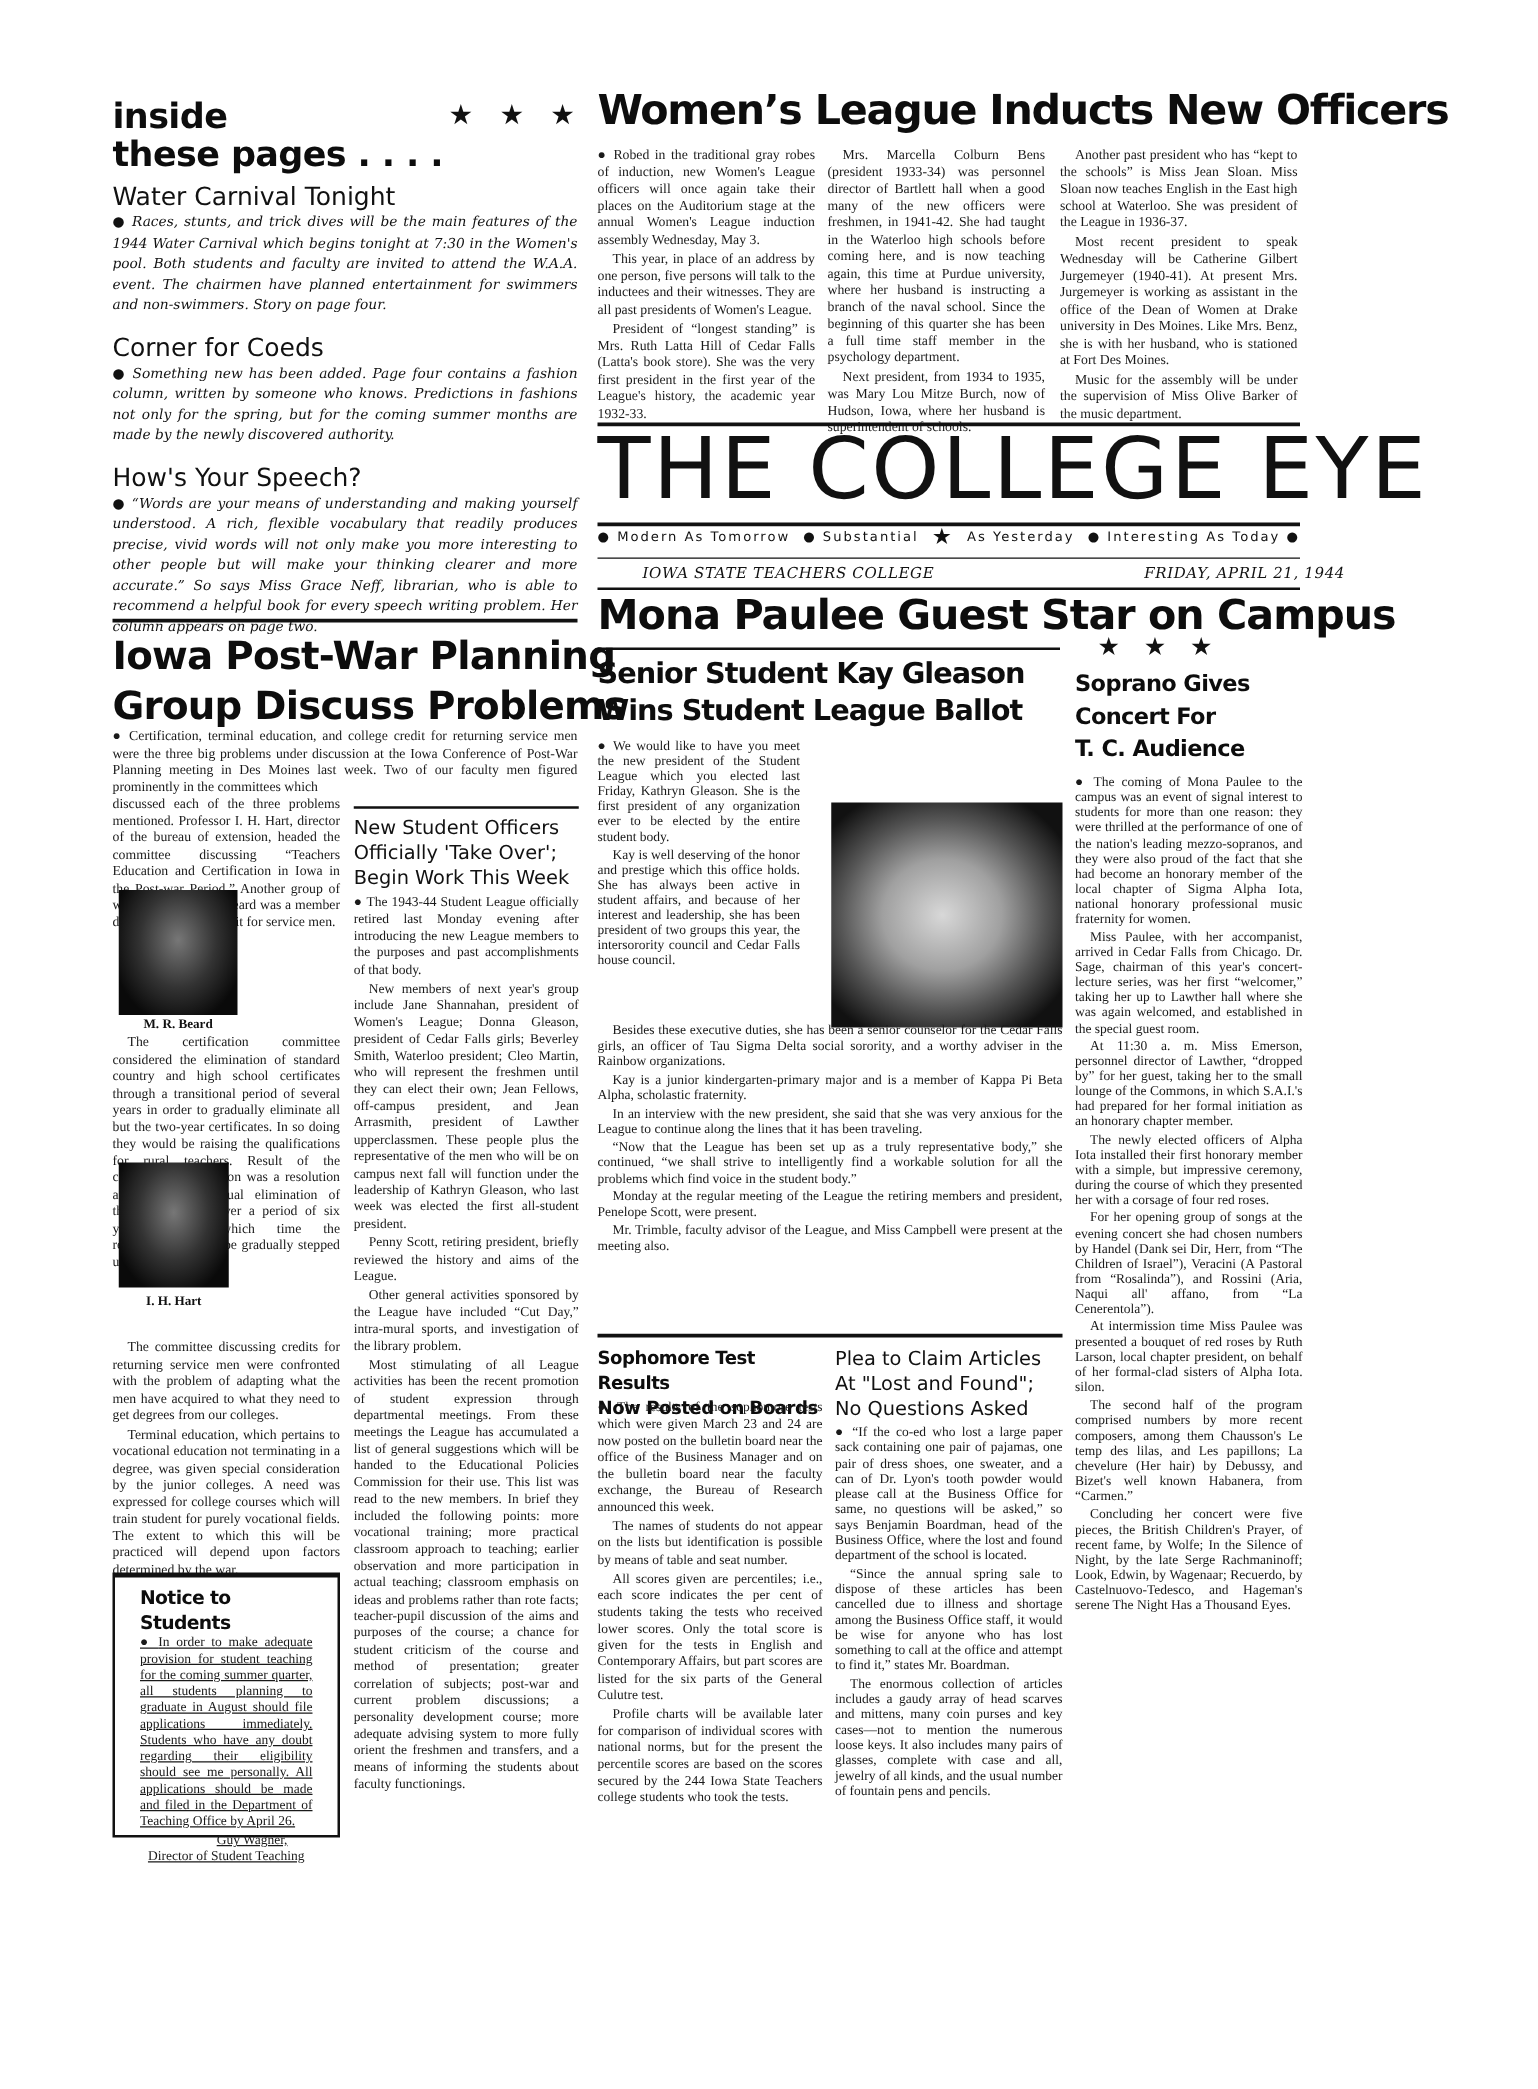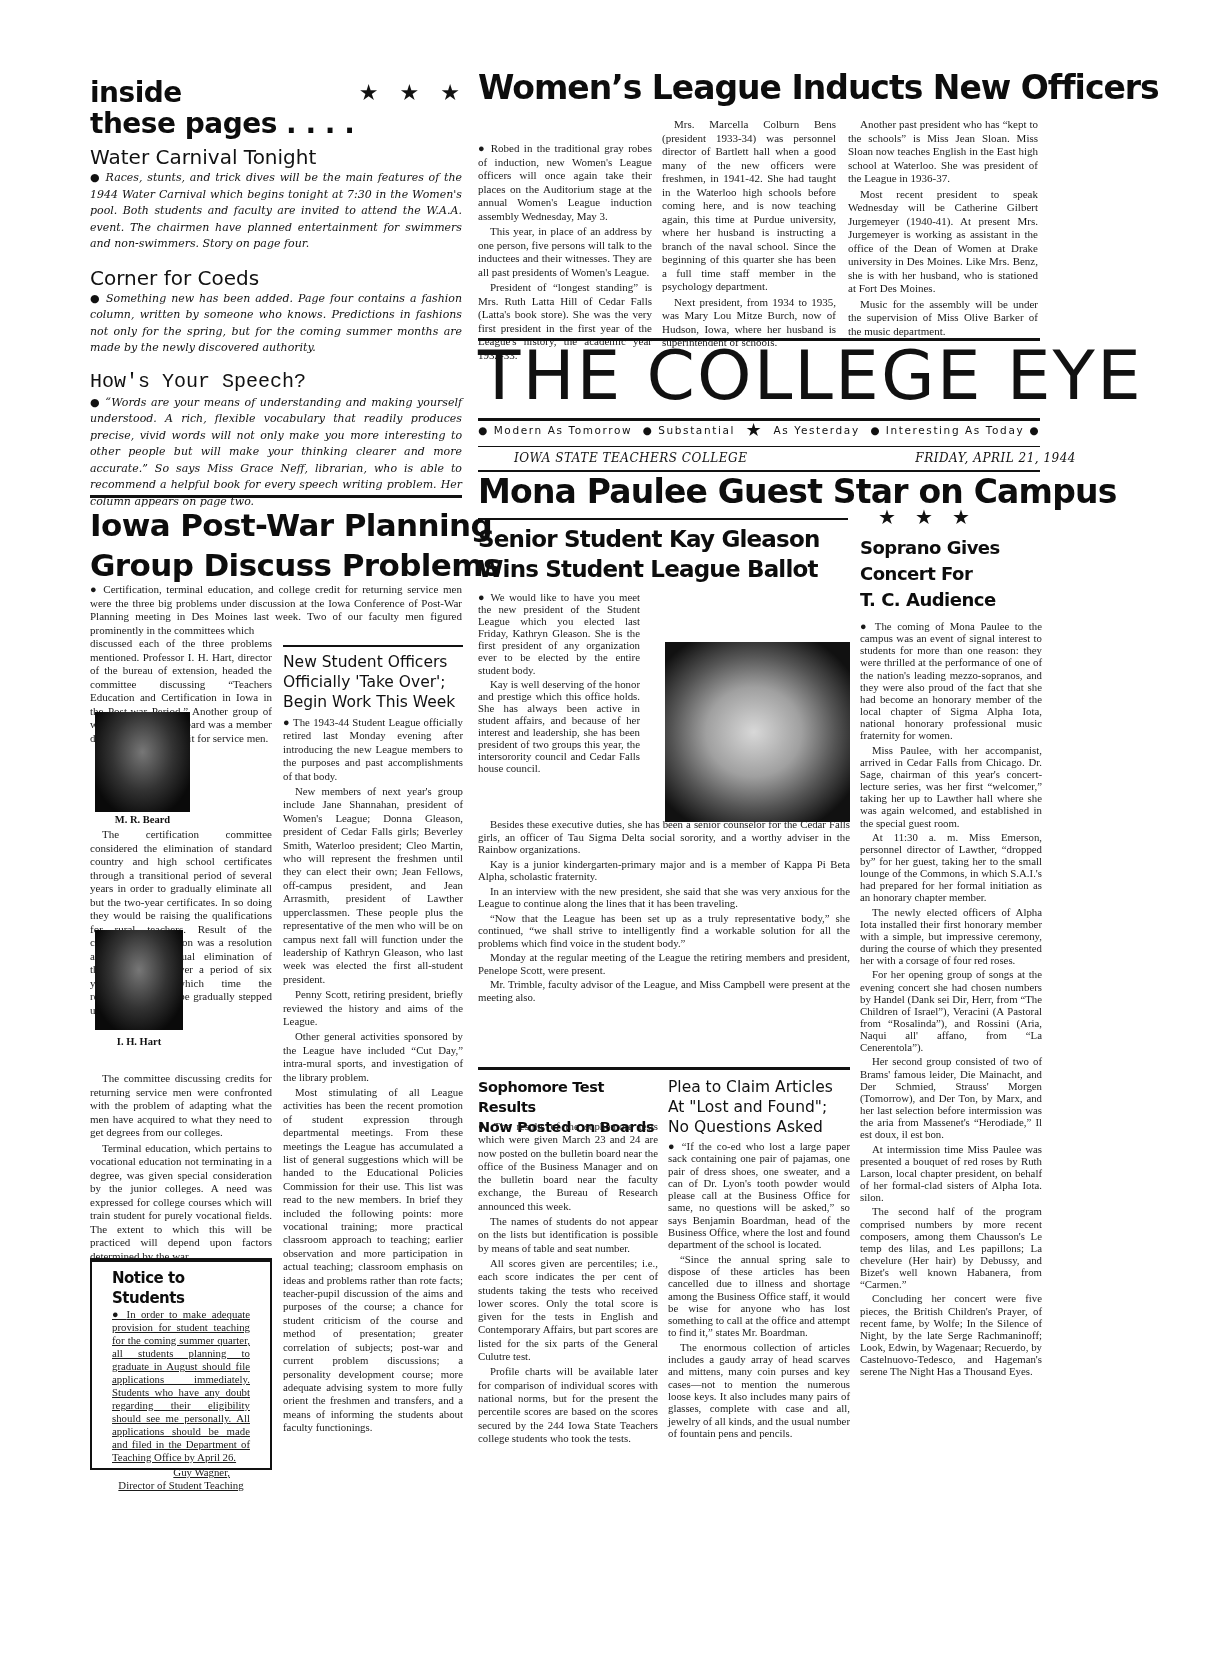--- a/index.html
+++ b/index.html
@@ -32,29 +32,29 @@
     <div class="star" style="position:absolute; right:2px; top:2px; white-space:pre;">★   ★   ★</div>
     <div class="hs" style="font-size:28px; line-height:32px;">these pages . . . .</div>
   </div>
 
   <div class="hl" style="font-size:20px; margin-top:4px; line-height:26px;">Water Carnival Tonight</div>
   <div class="ital bullet" style="text-align:justify;">Races, stunts, and trick dives will be the main features of the 1944 Water Carnival which begins tonight at 7:30 in the Women's pool. Both students and faculty are invited to attend the W.A.A. event. The chairmen have planned entertainment for swimmers and non-swimmers. Story on page four.</div>
 
   <div class="hl" style="font-size:20px; margin-top:12px; line-height:26px;">Corner for Coeds</div>
   <div class="ital bullet" style="text-align:justify;">Something new has been added. Page four contains a fashion column, written by someone who knows. Predictions in fashions not only for the spring, but for the coming summer months are made by the newly discovered authority.</div>
 
-  <div class="hl" style="font-size:20px; margin-top:12px; line-height:26px;font-family:Liberation Mono, monospace;">How's Your Speech?</div>
+  <div class="hl" style="font-size:20px; margin-top:12px; line-height:26px;">How's Your Speech?</div>
   <div class="ital bullet" style="text-align:justify;">“Words are your means of understanding and making yourself understood. A rich, flexible vocabulary that readily produces precise, vivid words will not only make you more interesting to other people but will make your thinking clearer and more accurate.” So says Miss Grace Neff, librarian, who is able to recommend a helpful book for every speech writing problem. Her column appears on page two.</div>
 </div>
 
 <div class="rule" style="left:90px; top:495px; width:372px; height:3px;"></div>
 
 <div class="abs hs" style="left:478px; top:68px; font-size:33px; line-height:40px; white-space:nowrap; letter-spacing:-1px;">Women’s League Inducts New Officers</div>
 
-<div class="abs body" style="left:478px; top:118px; width:174px; font-size:11px;margin-top:24px;">
+<div class="abs body" style="left:478px; top:118px; width:174px; font-size:11px;">
   <p class="lead bullet">Robed in the traditional gray robes of induction, new Women's League officers will once again take their places on the Auditorium stage at the annual Women's League induction assembly Wednesday, May 3.</p>
   <p>This year, in place of an address by one person, five persons will talk to the inductees and their witnesses. They are all past presidents of Women's League.</p>
   <p>President of “longest standing” is Mrs. Ruth Latta Hill of Cedar Falls (Latta's book store). She was the very first president in the first year of the League's history, the academic year 1932-33.</p>
 </div>
 <div class="abs body" style="left:662px; top:118px; width:174px; font-size:11px;">
   <p>Mrs. Marcella Colburn Bens (president 1933-34) was personnel director of Bartlett hall when a good many of the new officers were freshmen, in 1941-42. She had taught in the Waterloo high schools before coming here, and is now teaching again, this time at Purdue university, where her husband is instructing a branch of the naval school. Since the beginning of this quarter she has been a full time staff member in the psychology department.</p>
   <p>Next president, from 1934 to 1935, was Mary Lou Mitze Burch, now of Hudson, Iowa, where her husband is superintendent of schools.</p>
 </div>
 <div class="abs body" style="left:848px; top:118px; width:190px; font-size:11px;">
   <p>Another past president who has “kept to the schools” is Miss Jean Sloan. Miss Sloan now teaches English in the East high school at Waterloo. She was president of the League in 1936-37.</p>
@@ -174,17 +174,16 @@
   <div>Soprano Gives</div>
   <div>Concert For</div>
   <div>T. C. Audience</div>
 </div>
 <div class="abs body" style="left:860px; top:620px; width:182px; font-size:10.8px; line-height:12.15px;">
   <p class="lead bullet">The coming of Mona Paulee to the campus was an event of signal interest to students for more than one reason: they were thrilled at the performance of one of the nation's leading mezzo-sopranos, and they were also proud of the fact that she had become an honorary member of the local chapter of Sigma Alpha Iota, national honorary professional music fraternity for women.</p>
   <p>Miss Paulee, with her accompanist, arrived in Cedar Falls from Chicago. Dr. Sage, chairman of this year's concert-lecture series, was her first “welcomer,” taking her up to Lawther hall where she was again welcomed, and established in the special guest room.</p>
   <p>At 11:30 a. m. Miss Emerson, personnel director of Lawther, “dropped by” for her guest, taking her to the small lounge of the Commons, in which S.A.I.'s had prepared for her formal initiation as an honorary chapter member.</p>
   <p>The newly elected officers of Alpha Iota installed their first honorary member with a simple, but impressive ceremony, during the course of which they presented her with a corsage of four red roses.</p>
   <p>For her opening group of songs at the evening concert she had chosen numbers by Handel (Dank sei Dir, Herr, from “The Children of Israel”), Veracini (A Pastoral from “Rosalinda”), and Rossini (Aria, Naqui all' affano, from “La Cenerentola”).</p>
-  <p>Her second group consisted of two of Brams' famous leider, Die Mainacht, and Der Schmied, Strauss' Morgen (Tomorrow), and Der Ton, by Marx, and her last selection before intermission was the aria from Massenet's “Herodiade,” Il est doux, il est bon.</p>
   <p>At intermission time Miss Paulee was presented a bouquet of red roses by Ruth Larson, local chapter president, on behalf of her formal-clad sisters of Alpha Iota. silon.</p>
   <p>The second half of the program comprised numbers by more recent composers, among them Chausson's Le temp des lilas, and Les papillons; La chevelure (Her hair) by Debussy, and Bizet's well known Habanera, from “Carmen.”</p>
   <p>Concluding her concert were five pieces, the British Children's Prayer, of recent fame, by Wolfe; In the Silence of Night, by the late Serge Rachmaninoff; Look, Edwin, by Wagenaar; Recuerdo, by Castelnuovo-Tedesco, and Hageman's serene The Night Has a Thousand Eyes.</p>
 </div>
 
 </body></html>

